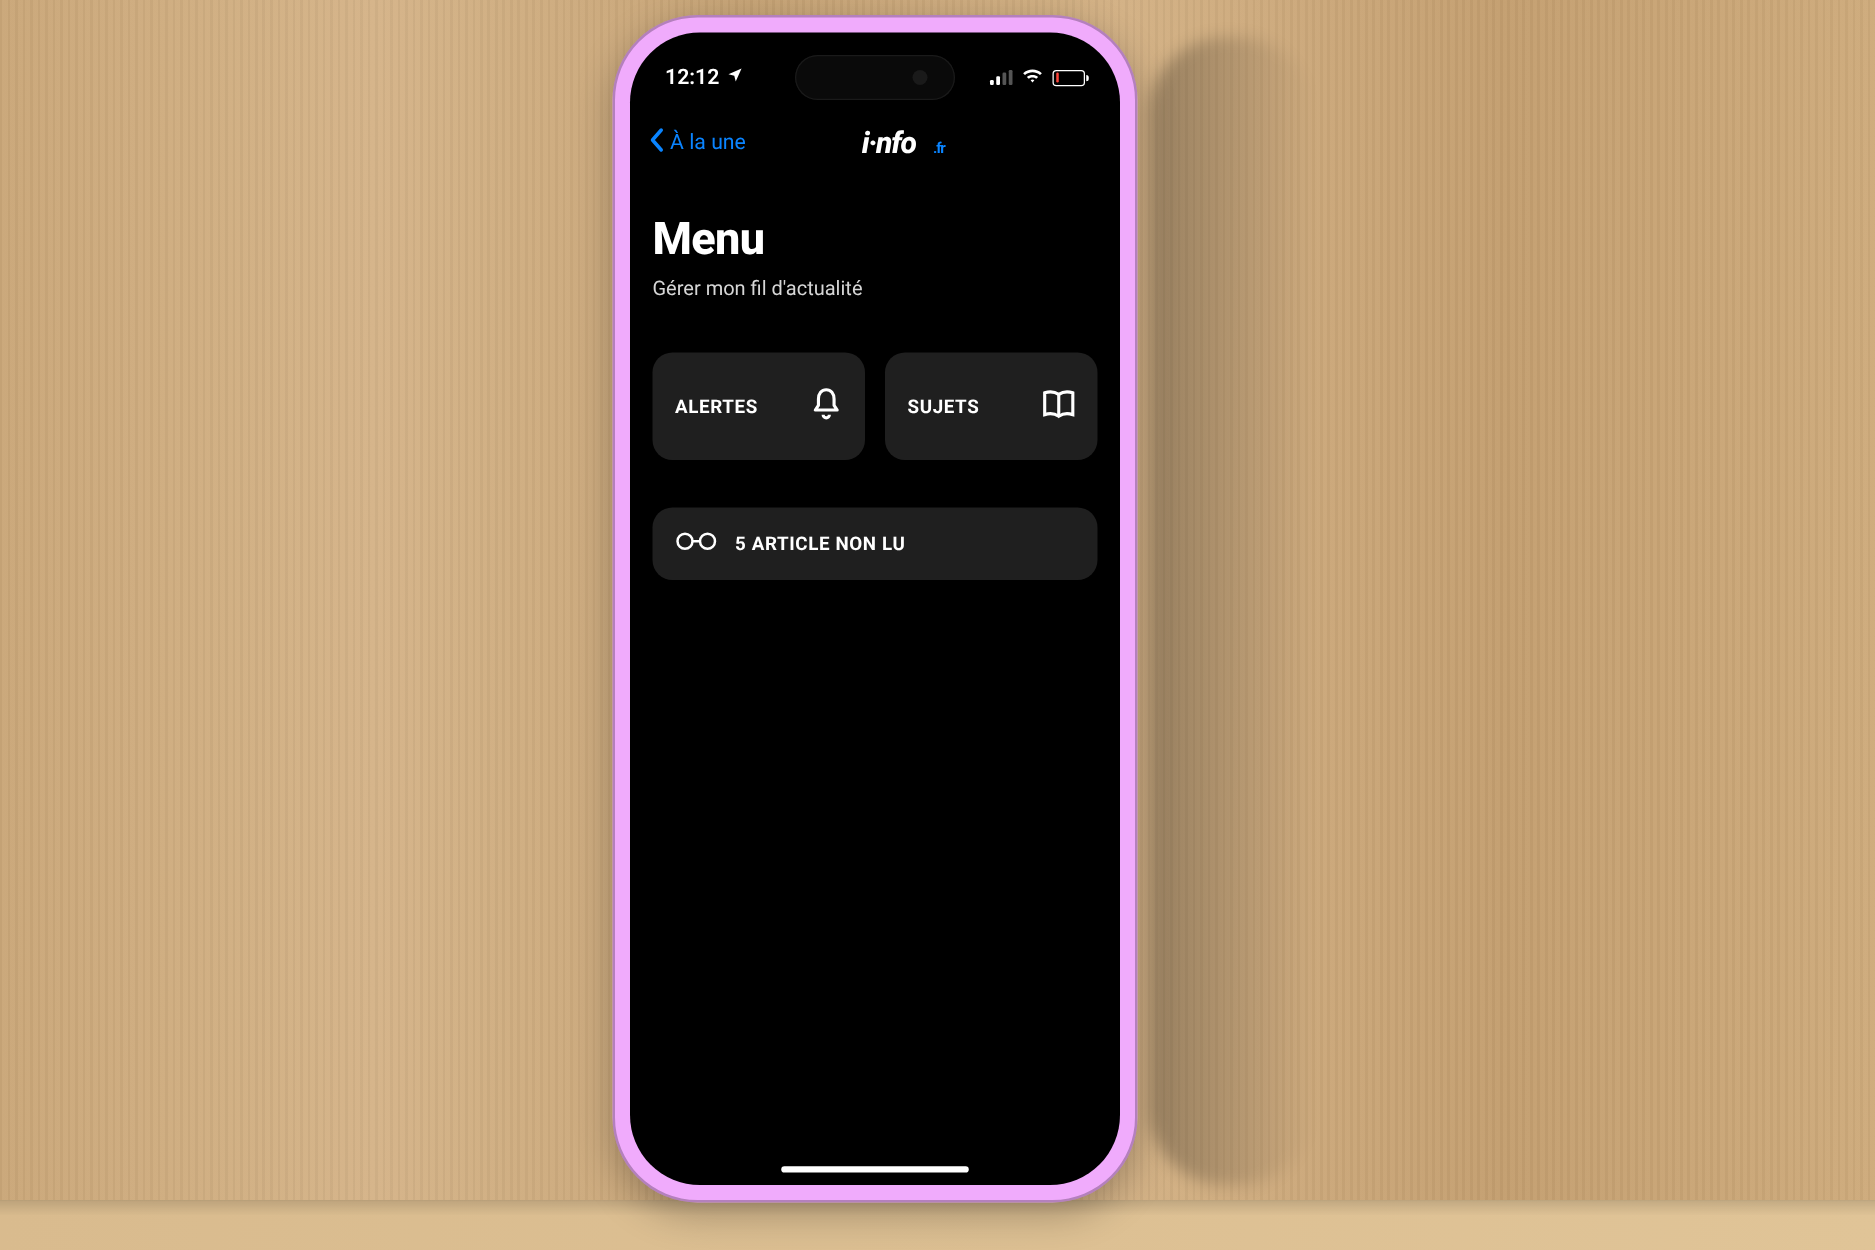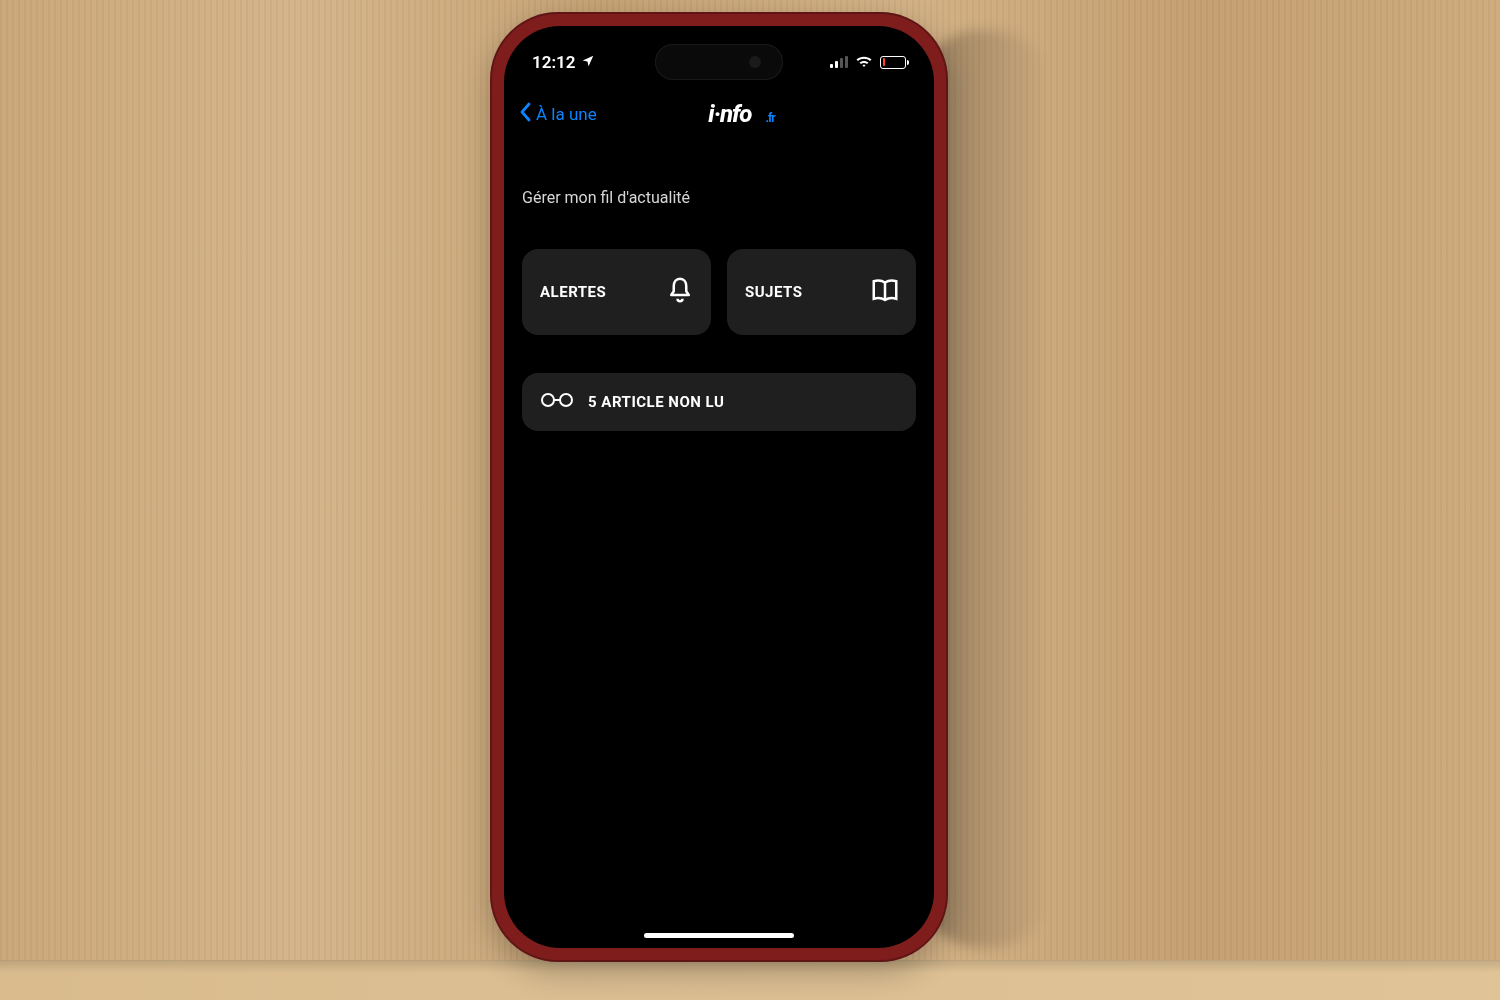--- a/index.html
+++ b/index.html
@@ -31,22 +31,22 @@
     left: 920px; top: 30px; width: 130px; height: 918px;
     background: linear-gradient(90deg, rgba(0,0,0,0.28), rgba(0,0,0,0));
     filter: blur(6px);
     border-radius: 60px;
   }
 
   
   .phone {
     position: absolute;
     left: 490px; top: 12px;
-    width: 458px; height: 950px;
-    background: #7f1d1d;
+    width: 420px; height: 950px;
+    background: #f0abfc;
     border-radius: 68px;
     box-shadow: 0 10px 30px rgba(0,0,0,0.25), inset 0 0 0 2px rgba(0,0,0,0.25);
   }
   .screen {
     position: absolute;
     left: 14px; top: 14px; right: 14px; bottom: 14px;
     background: #000;
     border-radius: 56px;
     overflow: hidden;
     color: #fff;
@@ -94,21 +94,21 @@
   
   .content {
     position:absolute; top:120px; left:0; right:0; bottom:0;
     padding: 18px 18px 0 18px;
   }
   .title {
     font-size: 36px; font-weight: 800; letter-spacing: -0.5px;
     margin-top: 6px;
   }
   .subtitle {
-    margin-top: 24px;
+    margin-top: 9px;
     font-size: 16px; color: #d6d6d6;
   }
 
   .grid {
     margin-top: 42px;
     display:grid; grid-template-columns: 1fr 1fr; gap: 16px;
   }
   .tile {
     background: #1f1f1f;
     border-radius: 16px;
@@ -205,20 +205,21 @@
         </span>
         <span>À la une</span>
       </div>
       <div class="brand">
         <span class="dot-i">i·nfo</span>
         <span class="suffix">.fr</span>
       </div>
     </div>
 
     <div class="content">
+      <h1 class="title">Menu</h1>
       <p class="subtitle">Gérer mon fil d'actualité</p>
 
       <div class="grid">
 
         <div class="tile">
           <span class="tile-label">ALERTES</span>
           <span>
             <svg viewBox="0 0 24 24">
                 <path d="M12 3 C9 3 7 5.5 7 9 V13 L5 16 H19 L17 13 V9 C17 5.5 15 3 12 3 Z" stroke-linejoin="round"></path>
                 <path d="M10 19 C10 20.1 10.9 21 12 21 C13.1 21 14 20.1 14 19"></path>

